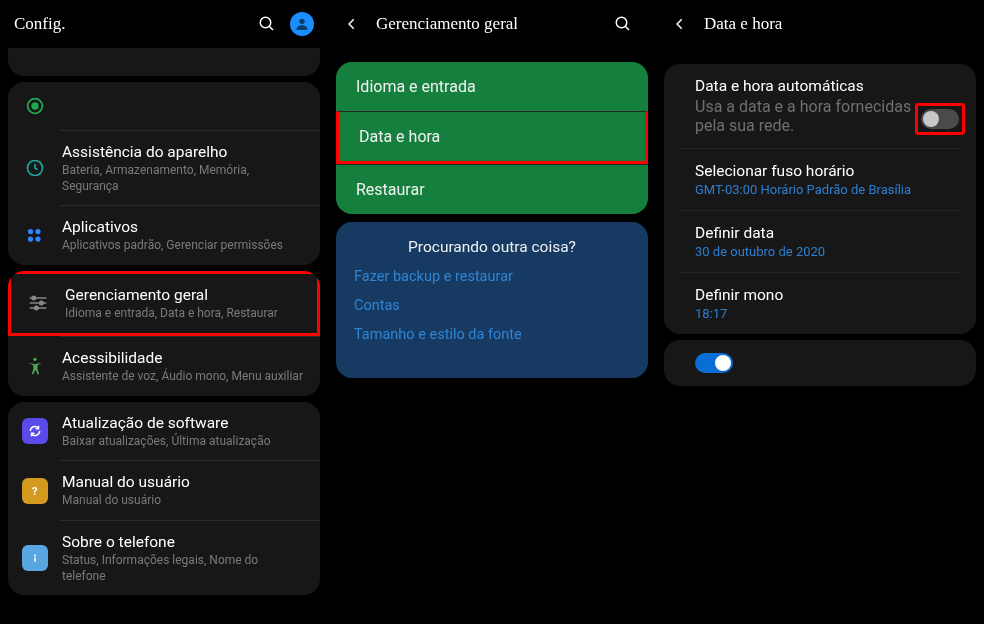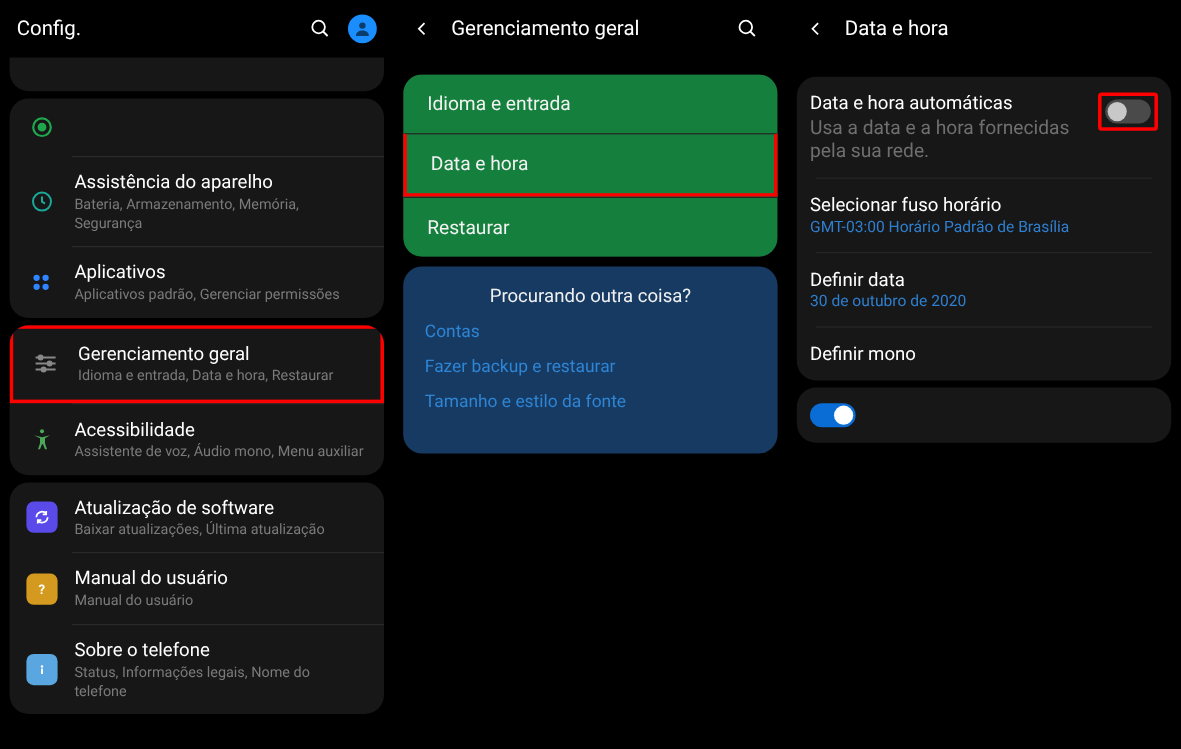--- a/index.html
+++ b/index.html
@@ -20,21 +20,21 @@
     overflow: hidden;
   }
   .header {
     display: flex;
     align-items: center;
     height: 48px;
     padding: 0 14px;
     color: #fff;
     font-size: 17px;
   }
-  .header-title { flex: 1; font-weight: 400; }
+  .header-title { flex: 1; font-weight: 400; font-family: Liberation Serif, serif; }
   .header-back { width: 20px; margin-right: 14px; display:flex; align-items:center; justify-content:center; }
   .header-search { width: 22px; display:flex; align-items:center; justify-content:center; margin-right: 8px;}
   .header-avatar {
     width: 24px; height: 24px; border-radius: 50%;
     background: #1a8eff; display:flex; align-items:center; justify-content:center;
     margin-left: 4px;
   }
   .card {
     background: #171717;
     margin: 6px 8px;
@@ -83,21 +83,22 @@
     border-radius: 16px;
     padding: 16px 18px;
   }
   .suggest-title { color: #f0f0f0; font-size: 15.5px; margin-bottom: 12px; text-align: center; }
   .suggest-link { color: #2e85d4; font-size: 14.5px; margin-bottom: 12px; }
   .suggest-link:last-child { margin-bottom: 19px; }
   
   .p3-row {
     padding: 13px 11px;
     display: flex;
-    align-items: flex-start;
+    align-items: flex-end;
+    margin-left: 20px;
   }
   .p3-row-body { flex:1; }
   .p3-title { font-size: 15.5px; color:#fff; }
   .p3-sub { font-size: 16px; color:#6f6f6f; margin-top:2px; }
   .p3-sub.link { color:#2e7fd0; font-size: 13px; }
   .toggle {
     width: 38px; height: 20px; border-radius: 10px;
     position: relative;
     flex-shrink: 0;
   }
@@ -266,22 +267,22 @@
   <div style="height:14px"></div>
 
   <div class="flat-card">
     <div class="flat-row">Idioma e entrada</div>
     <div class="flat-row highlight-box">Data e hora</div>
     <div class="flat-row">Restaurar</div>
   </div>
 
   <div class="suggest-card">
     <div class="suggest-title">Procurando outra coisa?</div>
+    <div class="suggest-link">Fazer backup e restaurar</div>
     <div class="suggest-link">Contas</div>
-    <div class="suggest-link">Fazer backup e restaurar</div>
     <div class="suggest-link">Tamanho e estilo da fonte</div>
   </div>
 </div>
 
 <div class="panel">
   <div class="header">
     <span class="header-back">
       <svg width="14" height="18" viewBox="0 0 24 24" fill="none" stroke="#fff" stroke-width="2.5">
           <path d="M15 4l-8 8 8 8"></path>
         </svg>
@@ -314,20 +315,21 @@
     <div class="p3-row">
       <div class="p3-row-body">
         <div class="p3-title">Definir data</div>
         <div class="p3-sub link">30 de outubro de 2020</div>
       </div>
     </div>
     <div style="height:1px;background:#262626;margin:0 16px"></div>
     <div class="p3-row">
       <div class="p3-row-body">
         <div class="p3-title">Definir mono</div>
+        <div class="p3-sub link">18:17</div>
       </div>
     </div>
   </div>
 
   <div class="card">
     <div class="p3-row">
       <div class="toggle on">
           <div class="knob"></div>
         </div>
     </div>

